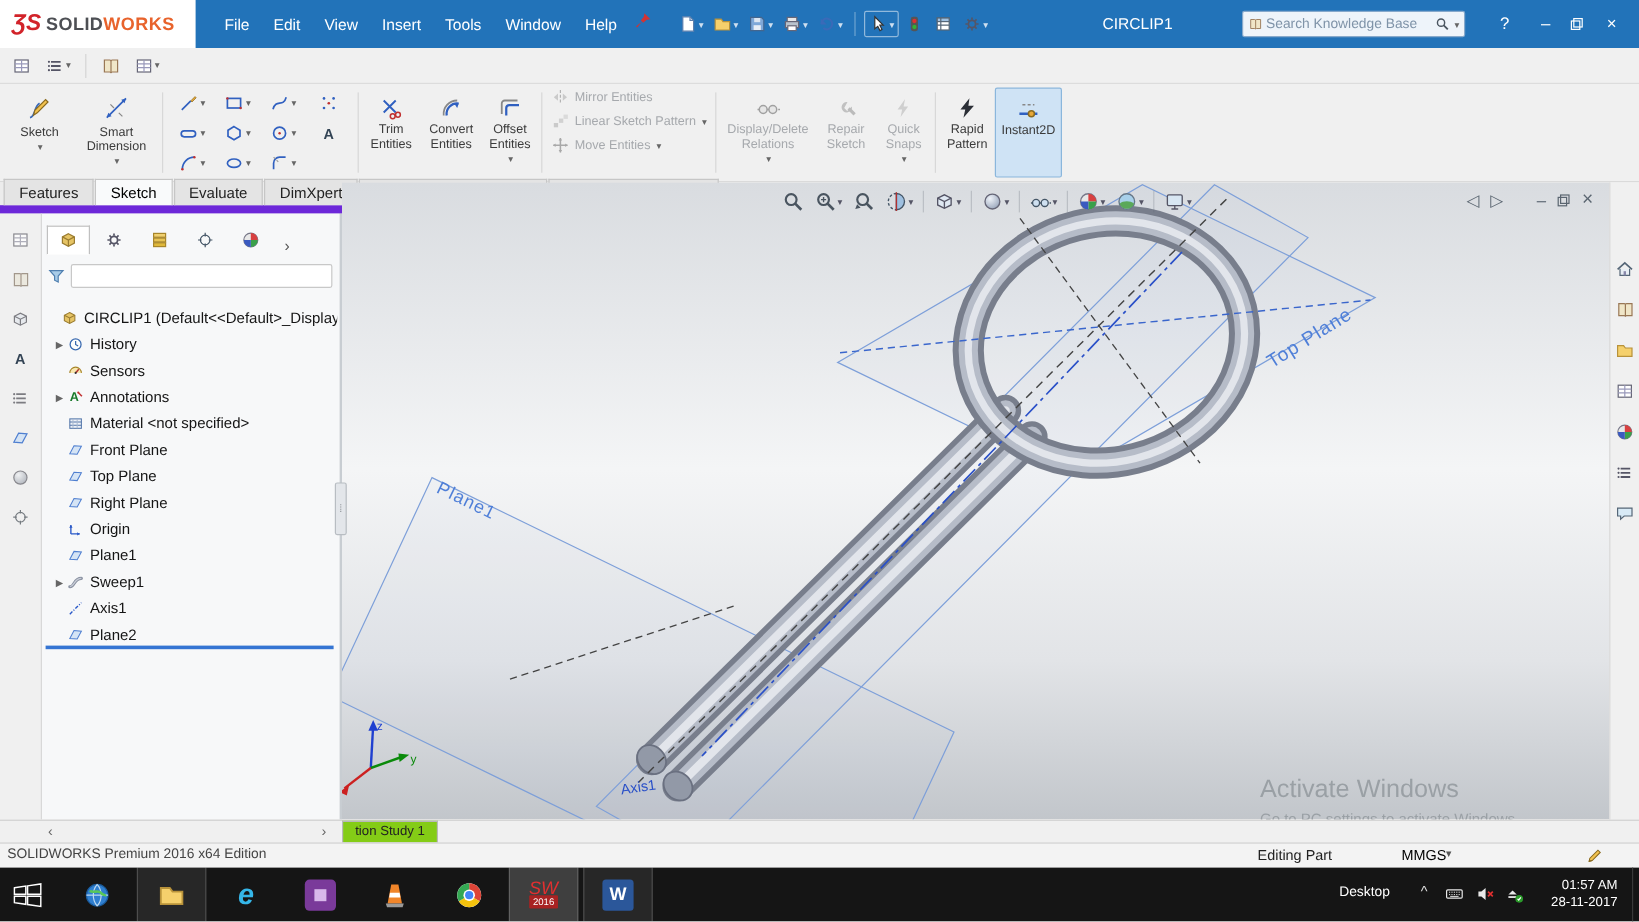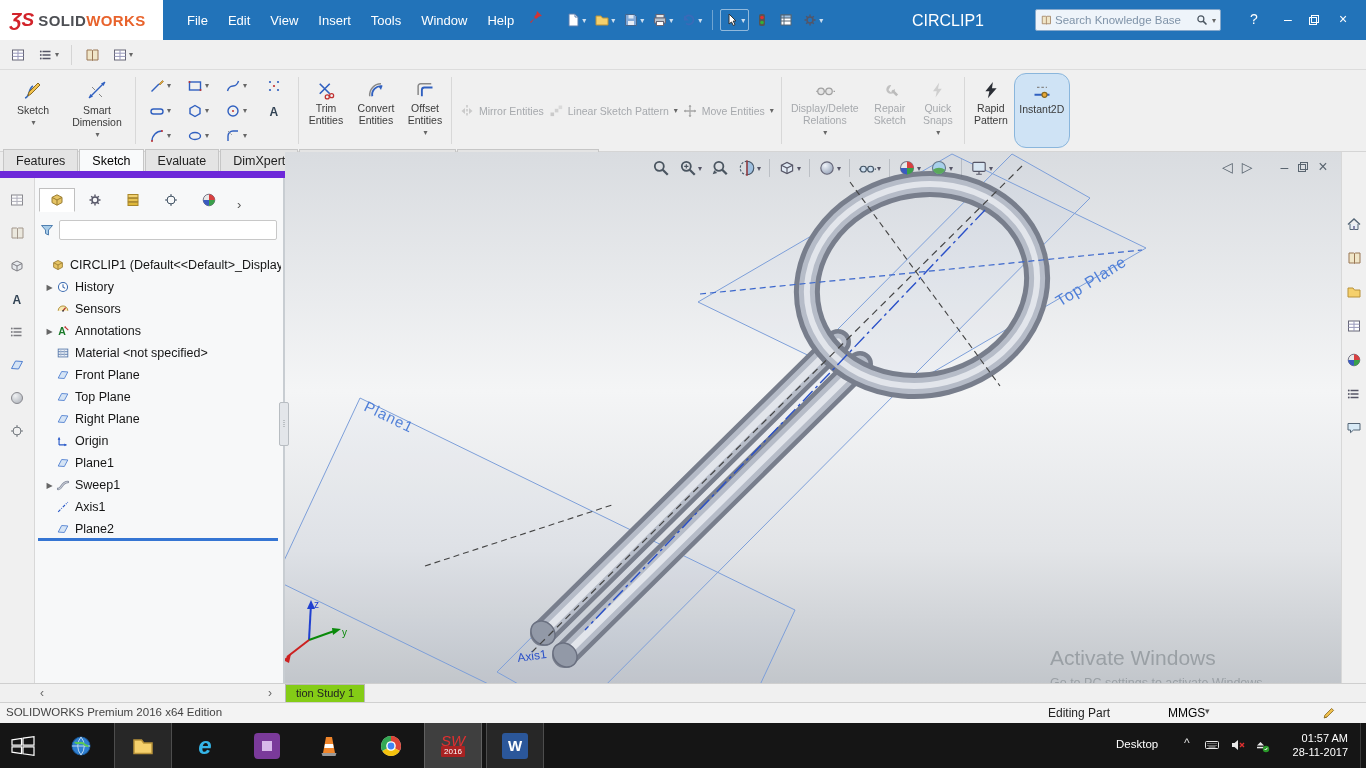--- a/index.html
+++ b/index.html
@@ -15,43 +15,43 @@
   .brandmark{color:#d2232a;font-weight:bold;font-style:italic;font-size:19px;margin-right:4px}
   .brand-solid{color:#4d4f54;font-weight:bold;font-size:15px;letter-spacing:.4px}
   .brand-works{color:#e8632c;font-weight:bold;font-size:15px;letter-spacing:.4px}
   .menubar{display:flex;margin-left:14px}
   .menu-item{color:#fff;font-size:13px;padding:4px 10px;cursor:default}
   .pinbtn{margin-left:4px}
   .ttools{display:flex;align-items:center;margin-left:18px;gap:2px}
   .ttb{display:flex;align-items:center;padding:2px 3px}
   .tcaret{color:#cfe0f0;font-size:8px;margin-left:1px}
   .tsep{width:1px;height:20px;background:rgba(255,255,255,.35);margin:0 5px}
-  .doc-title{position:absolute;left:893px;top:12px;width:110px;text-align:center;color:#fff;font-size:16px}
+  .doc-title{position:absolute;left:893px;top:12px;width:110px;text-align:center;color:#fff;font-size:13px}
   .kb-box{position:absolute;left:1035px;top:9px;width:186px;height:22px;background:#eef4fa;border:1px solid #86a9cc;border-radius:2px;display:flex;align-items:center;padding:0 4px;gap:3px}
   .kb-search{flex:1;min-width:0;border:none;background:transparent;font-size:11.5px;color:#345;outline:none;font-family:"Liberation Sans",sans-serif}
   .kb-search::placeholder{color:#7f93a8}
   .winbtn{position:absolute;top:11px;color:#fff;font-size:14px;width:22px;text-align:center}
   
   .qbar{left:0;top:40px;width:1366px;height:30px;background:#f0f0f0;border-bottom:1px solid #dcdcdc;display:flex;align-items:center;padding-left:6px;gap:4px}
   .qbtn{display:flex;align-items:center;padding:3px;border:1px solid transparent}
   .qsep{width:1px;height:20px;background:#d5d5d5;margin:0 4px}
   .gcaret{color:#666;font-size:8px;margin-left:1px}
   
   .ribbon{left:0;top:70px;width:1366px;height:82px;background:#f0f0f0;border-bottom:1px solid #d5d5d5;display:flex;align-items:stretch;padding:3px 4px}
   .rb-big{display:flex;flex-direction:column;align-items:center;justify-content:flex-start;padding-top:5px;gap:2px;text-align:center}
   .rb-label{font-size:10.5px;line-height:12px;color:#3b3b3b}
   .rb-stack{display:flex;flex-direction:column;align-items:center;padding-top:7px;gap:2px;text-align:center}
   .rsep{width:1px;background:#d8d8d8;margin:4px 3px}
   .rb-grid{display:grid;grid-template-columns:repeat(4,38px);grid-template-rows:repeat(3,25px);align-content:center;margin:0 2px}
   .cell{display:flex;align-items:center;justify-content:center;gap:1px}
-  .rb-rows{display:flex;flex-direction:row;justify-content:flex-start;gap:4px;margin:0 4px}
+  .rb-rows{display:flex;flex-direction:column;justify-content:flex-start;gap:4px;margin:0 4px}
   .rrow{display:flex;align-items:center;gap:4px;font-size:10.5px;color:#3b3b3b}
   .dis{color:#a6a9ad !important}
   .dis svg{filter:grayscale(1);opacity:.5}
-  .rb-active{background:#cfe3f5;border:1px solid #8ab6dc;border-radius:12px}
+  .rb-active{background:#cfe3f5;border:1px solid #8ab6dc;border-radius:2px}
   
   .tabstrip{left:0;top:152px;width:500px;height:26px;background:#ececec;border-bottom:7px solid #6d28d9;display:flex;align-items:flex-end;padding-left:3px}
   .tab{font-size:12.5px;color:#222;background:#e4e4e4;border:1px solid #c6c6c6;border-bottom:none;padding:4px 12px 3px;margin-right:1px;white-space:nowrap}
   .tab.active{background:#f9fafb;color:#000}
   
   .leftdock{left:0;top:178px;width:35px;height:505px;background:#f0f0f0;border-right:1px solid #d8d8d8;display:flex;flex-direction:column;align-items:center;padding-top:10px;gap:9px}
   .dockbtn{width:26px;height:24px;display:flex;align-items:center;justify-content:center}
   .dim{filter:saturate(.45);opacity:.75}
   .treepanel{left:35px;top:178px;width:248px;height:505px;background:#f7f8f9;overflow:hidden}
   .mgr-tabs{position:absolute;left:4px;top:8px;height:26px;display:flex;align-items:flex-end;gap:2px}

